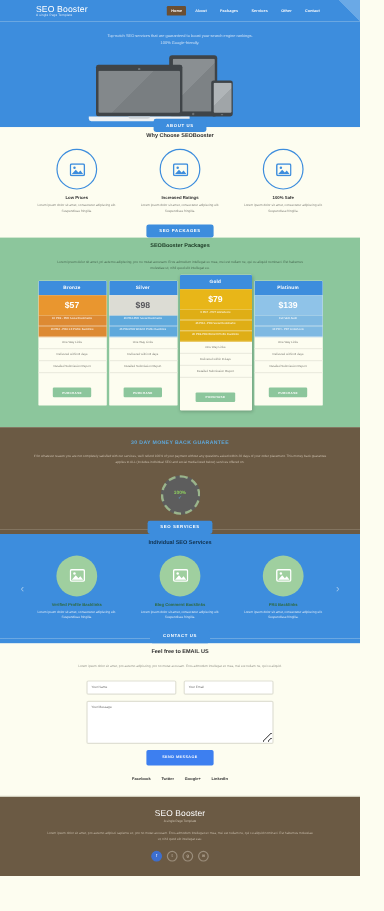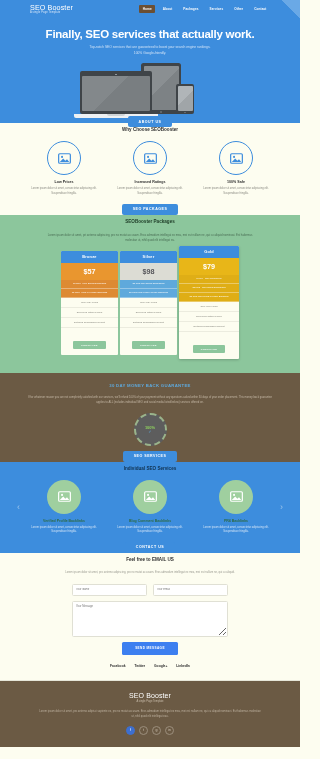--- a/index.html
+++ b/index.html
@@ -176,21 +176,20 @@
       <a href="#" class="active">Home</a>
       <a href="#" class="">About</a>
       <a href="#" class="">Packages</a>
       <a href="#" class="">Services</a>
       <a href="#" class="">Other</a>
       <a href="#" class="">Contact</a>
     </nav>
 </div>
 
 <section class="hero">
-  <h1>Finally, SEO services that actually work.</h1>
   <p>Top-notch SEO services that are guaranteed to boost your search engine rankings.</p>
   <p>100% Google-friendly.</p>
 
   <div class="devices">
     <div class="tablet">
       <div class="tablet-inner"></div>
       <div class="tablet-home"></div>
     </div>
     <div class="phone">
       <div class="phone-inner"></div>
@@ -285,20 +284,34 @@
         </ul>
         <div class="plan-btn"><span>PURCHASE</span></div>
       </div>
       <div class="plan gold featured">
         <div class="plan-head">Gold</div>
         <div class="plan-price">$79</div>
         <ul class="hi-feats">
           <li>5 PR4 - PR7 Linkwheels</li>
           <li>35 PR3 - PR8 Social Bookmarks</li>
           <li>35 PR3-PR8 Web2.0 Profile Backlinks</li>
+        </ul>
+        <ul class="nm-feats">
+          <li>One Way Links</li>
+          <li>Delivered within 8 days</li>
+          <li>Detailed Submission Report</li>
+        </ul>
+        <div class="plan-btn"><span>PURCHASE</span></div>
+      </div>
+      <div class="plan platinum">
+        <div class="plan-head">Platinum</div>
+        <div class="plan-price">$139</div>
+        <ul class="hi-feats">
+          <li>Full SEO Audit</li>
+          <li>10 PR4 - PR7 Linkwheels</li>
         </ul>
         <ul class="nm-feats">
           <li>One Way Links</li>
           <li>Delivered within 8 days</li>
           <li>Detailed Submission Report</li>
         </ul>
         <div class="plan-btn"><span>PURCHASE</span></div>
       </div>
     </div>
 </section>

